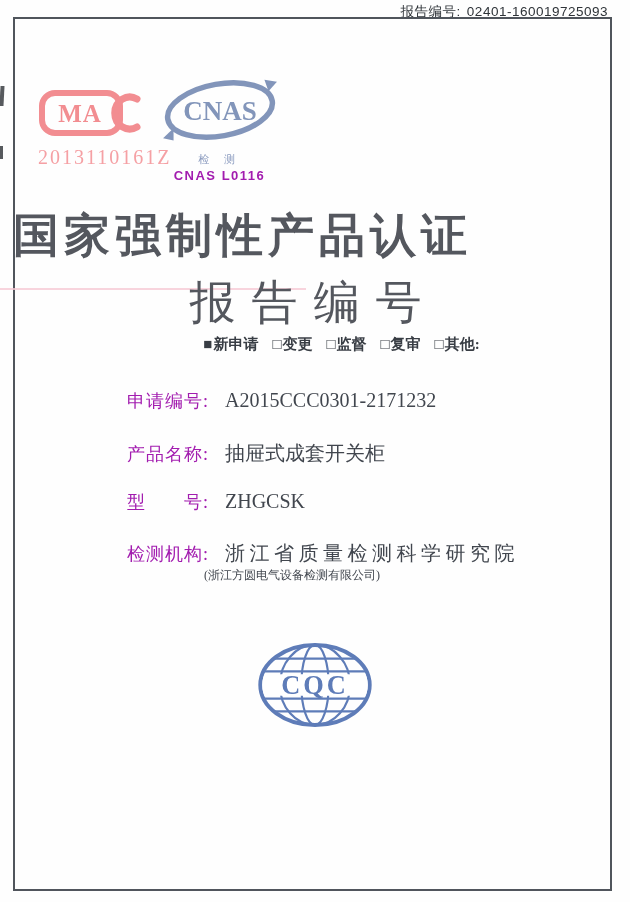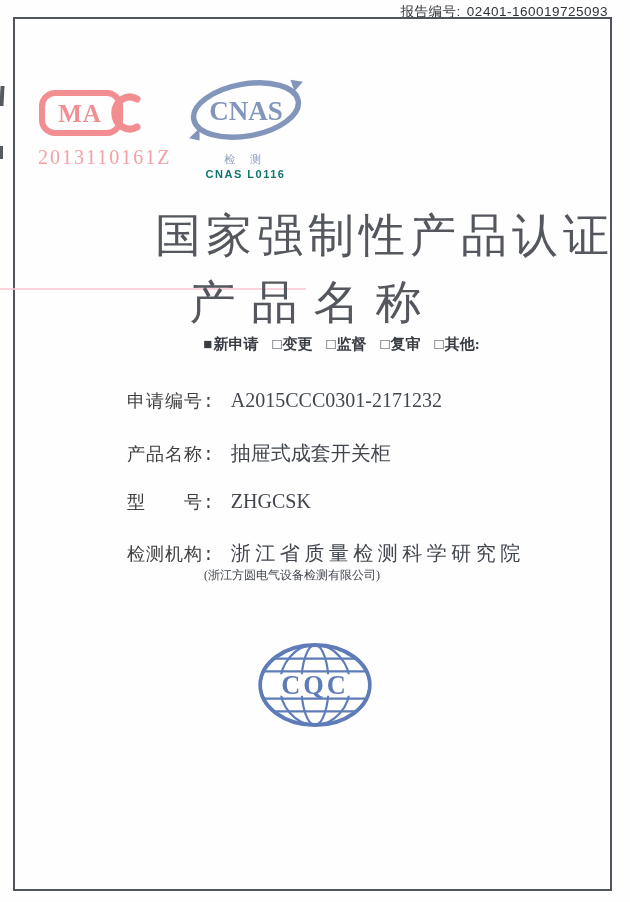--- a/index.html
+++ b/index.html
@@ -29,45 +29,45 @@
   .pink-line{
     position:absolute;left:0;top:288px;width:306px;height:2px;
     background:#f6c9d5;opacity:.8;
   }
   
   .cma-block{position:absolute;left:38px;top:88px;width:150px;text-align:left;}
   .cma-num{
     margin-top:4px;font-size:20px;color:#f5a0a4;letter-spacing:2px;
     font-family:"Liberation Serif","DejaVu Serif",serif;
   }
-  .cnas-block{position:absolute;left:178px;top:76px;width:135px;text-align:center;}
+  .cnas-block{position:absolute;left:152px;top:76px;width:135px;text-align:center;}
   .cnas-sub1{font-size:11px;color:#8d9dc0;letter-spacing:6px;margin-top:2px;
     font-family:Liberation Serif, serif;}
-  .cnas-sub2{font-size:11px;color:#0f766e;font-weight:bold;letter-spacing:1.5px;
+  .cnas-sub2{font-size:13px;color:#a21caf;font-weight:bold;letter-spacing:1.5px;
     font-family:"Liberation Sans","DejaVu Sans",sans-serif;margin-top:1px;}
   
   .title1{
-    position:absolute;left:13px;top:205px;width:601px;text-align:right;
-    font-size:46px;color:#54575e;letter-spacing:5px;white-space:nowrap;
+    position:absolute;left:13px;top:205px;width:601px;text-align:left;
+    font-size:46px;color:#54575e;letter-spacing:5px;white-space:nowrap;font-weight:bold;
   }
   .title2{
     position:absolute;left:13px;top:272px;width:601px;text-align:center;
     font-size:46px;color:#54575e;letter-spacing:16px;white-space:nowrap;
   }
   
   .cb-row{
     position:absolute;left:13px;top:335px;width:601px;
     display:flex;justify-content:center;gap:14px;
     font-size:15px;color:#383d44;font-weight:600;padding-left:28px;
   }
   .cb-item{white-space:nowrap;}
   .cb-item .glyph{margin-right:1px;}
   
   .field{position:absolute;left:127px;white-space:nowrap;}
-  .field .flabel{font-size:18px;color:#404040;letter-spacing:1px;font-family:Liberation Mono, monospace;}
+  .field .flabel{font-size:18px;color:#a21caf;letter-spacing:1px;}
   .field .fvalue{font-size:20px;color:#41464e;margin-left:12px;}
   .f-r1{top:389px;}
   .f-r2{top:440px;}
   .f-r3{top:490px;}
   .f-r4{top:540px;}
   .f-r4 .fvalue{letter-spacing:4.5px;}
   .f-r5{top:567px;left:204px;font-size:12px;color:#41464e;}
   .latin{font-family:"Liberation Serif","DejaVu Serif",serif;text-align:center;}
   
   .cqc-block{position:absolute;left:256px;top:642px;width:118px;height:86px;}
@@ -103,21 +103,21 @@
         <polygon points="110,12 122,16 112,24" fill="#8295ba"></polygon>
         <polygon points="12,44 0,52 10,56" fill="#8295ba"></polygon>
       </g>
       <text x="61" y="44" text-anchor="middle" font-size="27" font-weight="bold" fill="#8295ba">CNAS</text>
     </svg>
     <div class="cnas-sub1">检 测</div>
     <div class="cnas-sub2">CNAS L0116</div>
   </div>
 
   <div class="title1">国家强制性产品认证</div>
-  <div class="title2">产品名称</div>
+  <div class="title2">报告编号</div>
 
   <div class="cb-row">
     <span class="cb-item"><span class="glyph">■</span><span>新申请</span></span>
     <span class="cb-item"><span class="glyph">□</span><span>变更</span></span>
     <span class="cb-item"><span class="glyph">□</span><span>监督</span></span>
     <span class="cb-item"><span class="glyph">□</span><span>复审</span></span>
     <span class="cb-item"><span class="glyph">□</span><span>其他:</span></span>
   </div>
 
   <div class="field f-r1">

